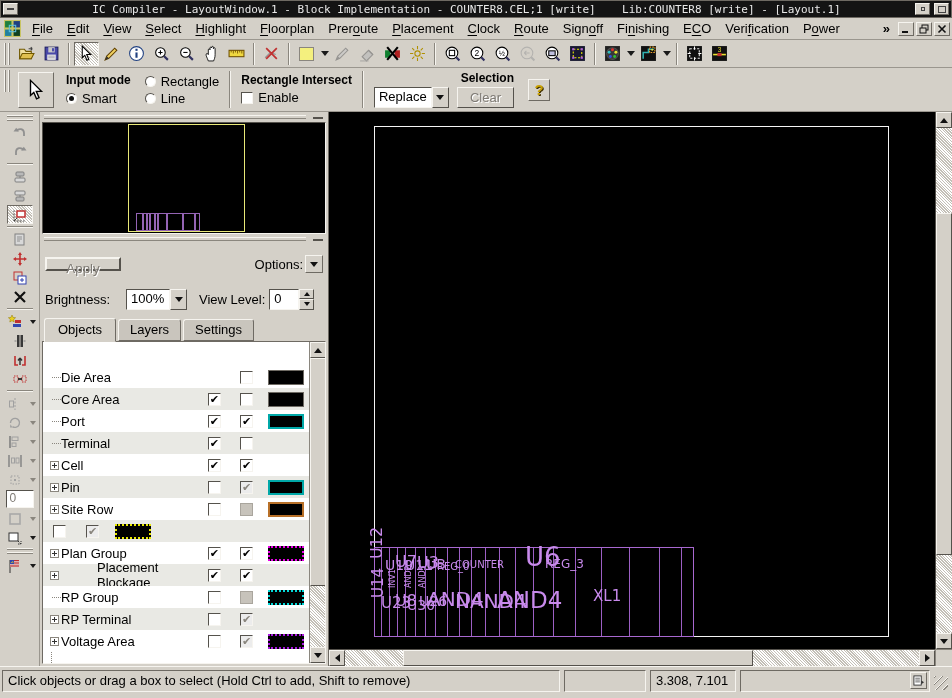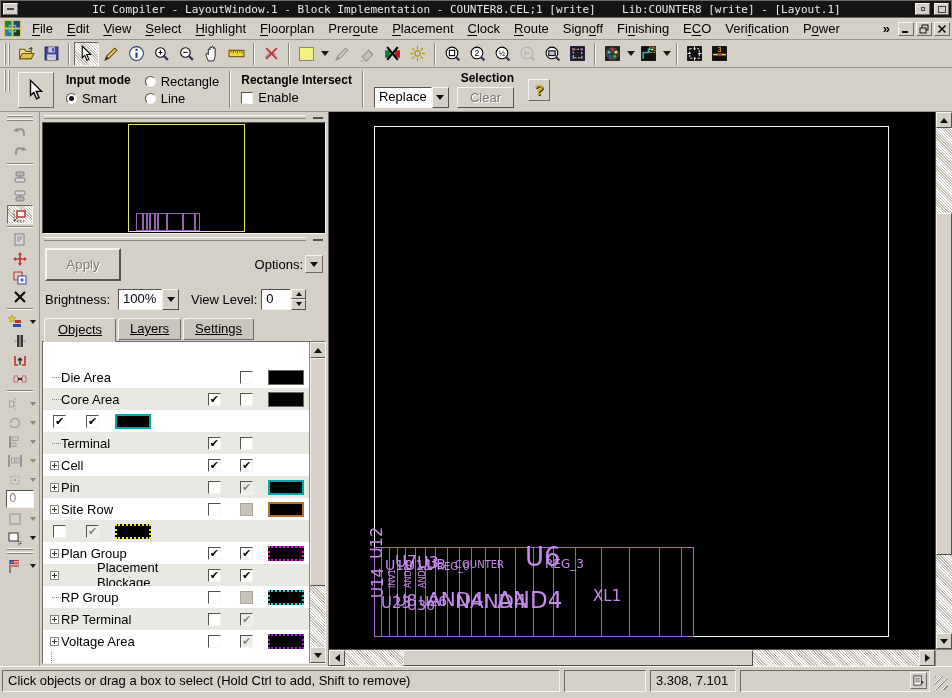--- a/index.html
+++ b/index.html
@@ -107,36 +107,36 @@
   .splitbar{height:10px;position:relative;padding:3px 4px 0 4px;}
   .splitbar .ridge{height:4px;border-top:1px solid #f6f4ef;border-bottom:1px solid #8a867e;margin-right:18px;}
   .splitbar .mini{position:absolute;right:5px;top:5px;width:10px;height:2px;background:#55524c;}
   #overview{height:112px;margin:0 2px;background:#000;position:relative;
     border:1px solid;border-color:#55524c #f6f4ef #f6f4ef #55524c;overflow:hidden;}
   #ovr-die{position:absolute;left:30%;top:1px;bottom:1px;width:41.5%;border:1px solid #e8e878;}
   #ovr-cells{position:absolute;left:33%;bottom:2px;height:18px;display:flex;}
   #ovr-cells b{display:block;height:100%;border:1px solid #9464b4;background:#000;}
 
   #controls1{height:40px;display:flex;align-items:center;padding:0 5px;}
-  #apply-button{width:76px;height:33px;}
+  #apply-button{width:76px;height:14px;}
   #controls1 .spacer{flex:1;}
   #options-label{font-size:13px;margin-right:2px;}
   #options-drop{width:18px;height:18px;display:flex;align-items:center;justify-content:center;}
   #options-drop i{width:0;height:0;border-left:4px solid transparent;border-right:4px solid transparent;border-top:5px solid #111;}
   #controls2{height:30px;display:flex;align-items:center;padding:0 5px;white-space:nowrap;}
   .spin{display:flex;height:21px;}
   .spin .sval{width:30px;background:#fff;border:1px solid;border-color:#55524c #f6f4ef #f6f4ef #55524c;padding:1px 4px;}
   .spin .sbtns{width:15px;display:flex;flex-direction:column;}
   .spin .sbtns div{flex:1;background:#d4d0c8;border:1px solid;border-color:#f6f4ef #55524c #55524c #f6f4ef;
     display:flex;align-items:center;justify-content:center;}
   .spin .sbtns i{width:0;height:0;border-left:3px solid transparent;border-right:3px solid transparent;}
   .spin .up i{border-bottom:4px solid #111;}
   .spin .dn i{border-top:4px solid #111;}
 
-  #tabs{height:28px;display:flex;align-items:flex-start;padding:4px 4px 0 4px;position:relative;z-index:2;text-decoration:underline;}
+  #tabs{height:28px;display:flex;align-items:center;padding:4px 4px 0 4px;position:relative;z-index:2;}
   .tab{padding:3px 13px 4px 13px;margin-right:2px;background:#d4d0c8;
     border:1px solid;border-color:#f6f4ef #6e6a63 #d4d0c8 #f6f4ef;border-radius:3px 3px 0 0;}
   .tab.inactive{padding:2px 11px 3px 11px;background:#c9c5bd;margin-bottom:0px;border-bottom-color:#6e6a63;}
 
   
   #objtable{flex:1;margin:0 2px 2px 2px;border:1px solid;border-color:#6e6a63 #f6f4ef #f6f4ef #6e6a63;
     background:#fff;position:relative;overflow:hidden;margin-top:-1px;}
   #thead{display:flex;height:24px;background:#d4d0c8;font-size:13px;}
   #thead .hc{border:1px solid;border-color:#f6f4ef #6e6a63 #6e6a63 #f6f4ef;
     display:flex;align-items:center;padding:0 6px;}
@@ -811,21 +811,21 @@
       <div id="controls1">
         <button id="apply-button" class="pushbtn disabled-text" style="border-width:2px;">Apply</button>
         <span class="spacer"></span>
         <span id="options-label">Options:</span>
         <span id="options-drop" class="raised">
             <i></i>
           </span>
       </div>
 
       <div id="controls2">
-        <span style="margin-right:8px;">Brightness:</span>
+        <span style="margin-right:16px;">Brightness:</span>
         <span class="combo">
           <span class="cval" style="min-width:44px;">100%</span>
           <span class="cbtn">
               <i></i>
             </span>
         </span>
         <span style="width:12px;"></span>
         <span style="margin-right:4px;">View Level:</span>
         <span class="spin">
           <span class="sval">0</span>
@@ -875,20 +875,26 @@
                 <div class="cbx">✔</div>
               </div>
               <div class="tc" style="width: 33px;">
                 <div class="cbx"></div>
               </div>
               <div class="tc" style="width: 47px;">
                 <div class="sw black"></div>
               </div>
             </div>
             <div class="trow odd">
+              <div class="tc name" style="width: 158px;">
+                <span class="twig">
+                  <span class="dashtwig"></span>
+                </span>
+                <span>Port</span>
+              </div>
               <div class="tc" style="width: 33px;">
                 <div class="cbx">✔</div>
               </div>
               <div class="tc" style="width: 33px;">
                 <div class="cbx">✔</div>
               </div>
               <div class="tc" style="width: 47px;">
                 <div class="sw teal"></div>
               </div>
             </div>

